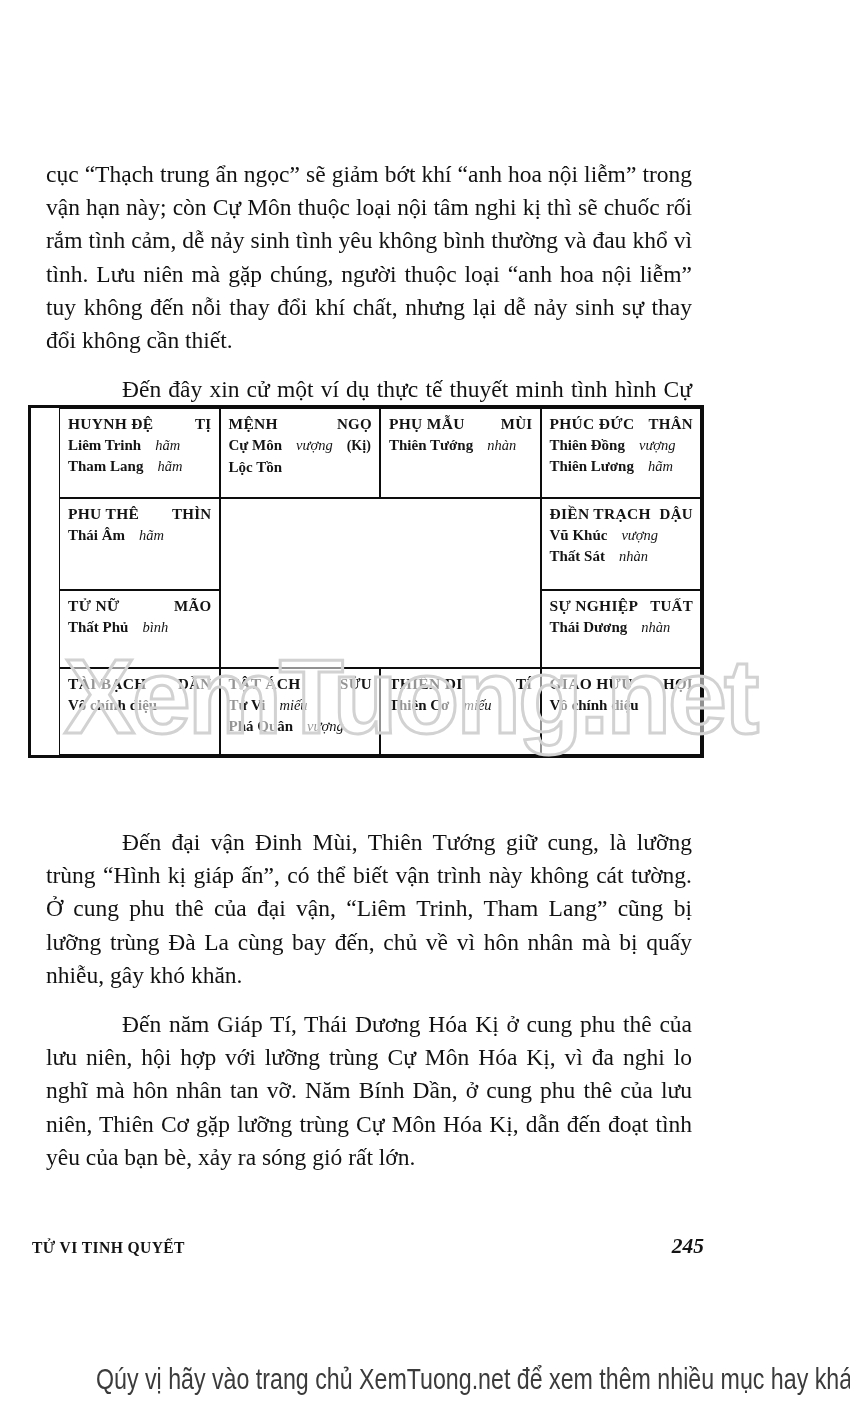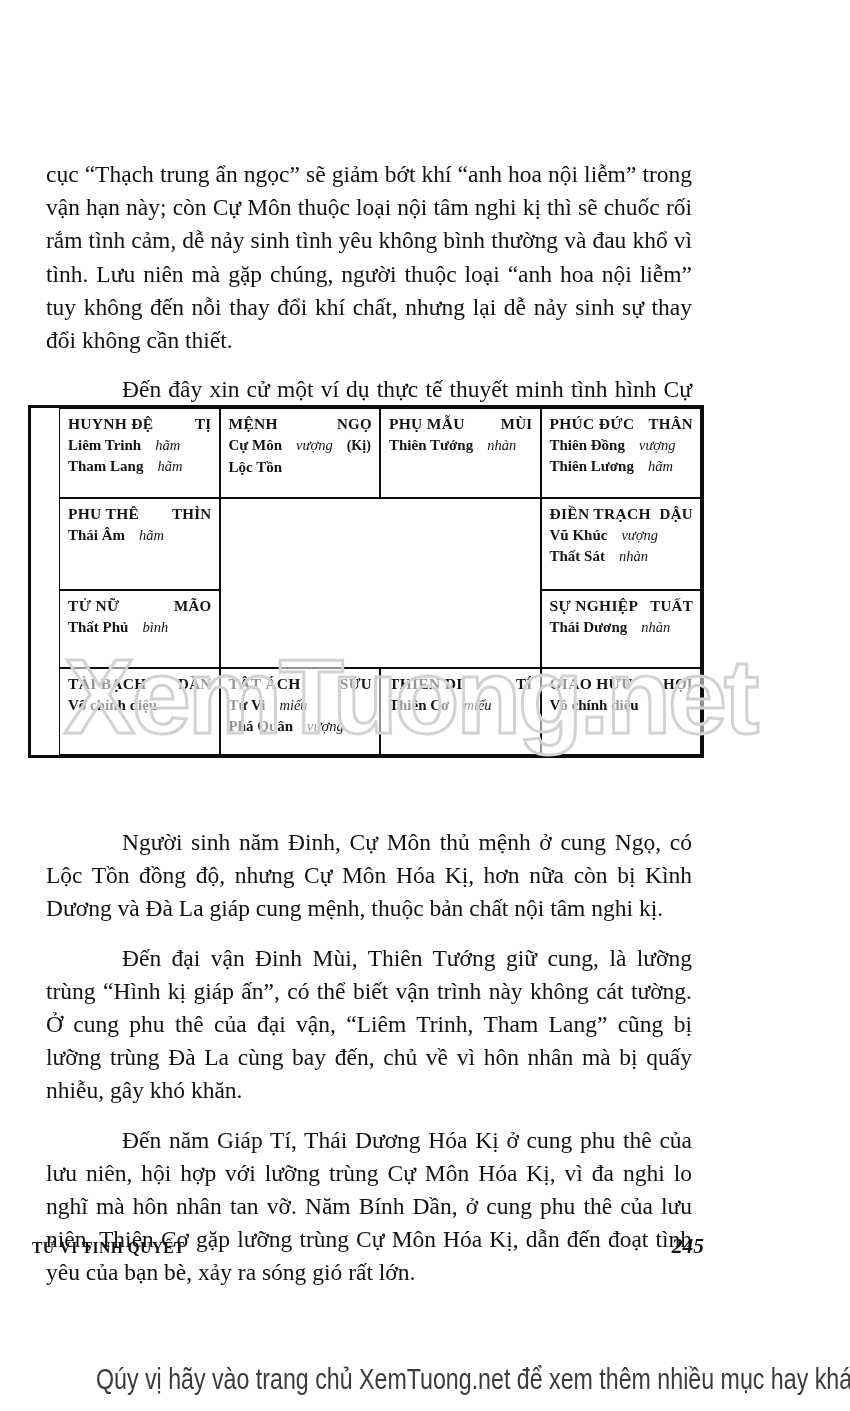--- a/index.html
+++ b/index.html
@@ -301,21 +301,20 @@
         <span class="star">Vô chính diệu</span>
       </div>
     </div>
 
   </div>
 
   <div class="watermark">XemTuong.net</div>
 
 
   <div class="textblock" id="bottom-text">
-    <p class="indent">Người sinh năm Đinh, Cự Môn thủ mệnh ở cung Ngọ, có Lộc Tồn đồng độ, nhưng Cự Môn Hóa Kị, hơn nữa còn bị Kình Dương và Đà La giáp cung mệnh, thuộc bản chất nội tâm nghi kị.</p>
     <p class="indent">Đến đại vận Đinh Mùi, Thiên Tướng giữ cung, là lưỡng trùng “Hình kị giáp ấn”, có thể biết vận trình này không cát tường. Ở cung phu thê của đại vận, “Liêm Trinh, Tham Lang” cũng bị lưỡng trùng Đà La cùng bay đến, chủ về vì hôn nhân mà bị quấy nhiễu, gây khó khăn.</p>
     <p class="indent">Đến năm Giáp Tí, Thái Dương Hóa Kị ở cung phu thê của lưu niên, hội hợp với lưỡng trùng Cự Môn Hóa Kị, vì đa nghi lo nghĩ mà hôn nhân tan vỡ. Năm Bính Dần, ở cung phu thê của lưu niên, Thiên Cơ gặp lưỡng trùng Cự Môn Hóa Kị, dẫn đến đoạt tình yêu của bạn bè, xảy ra sóng gió rất lớn.</p>
   </div>
 
   <div class="pagefooter">
     <span class="book-title">TỬ VI TINH QUYẾT</span>
     <span class="page-number">245</span>
   </div>
 
   <div class="promo">

